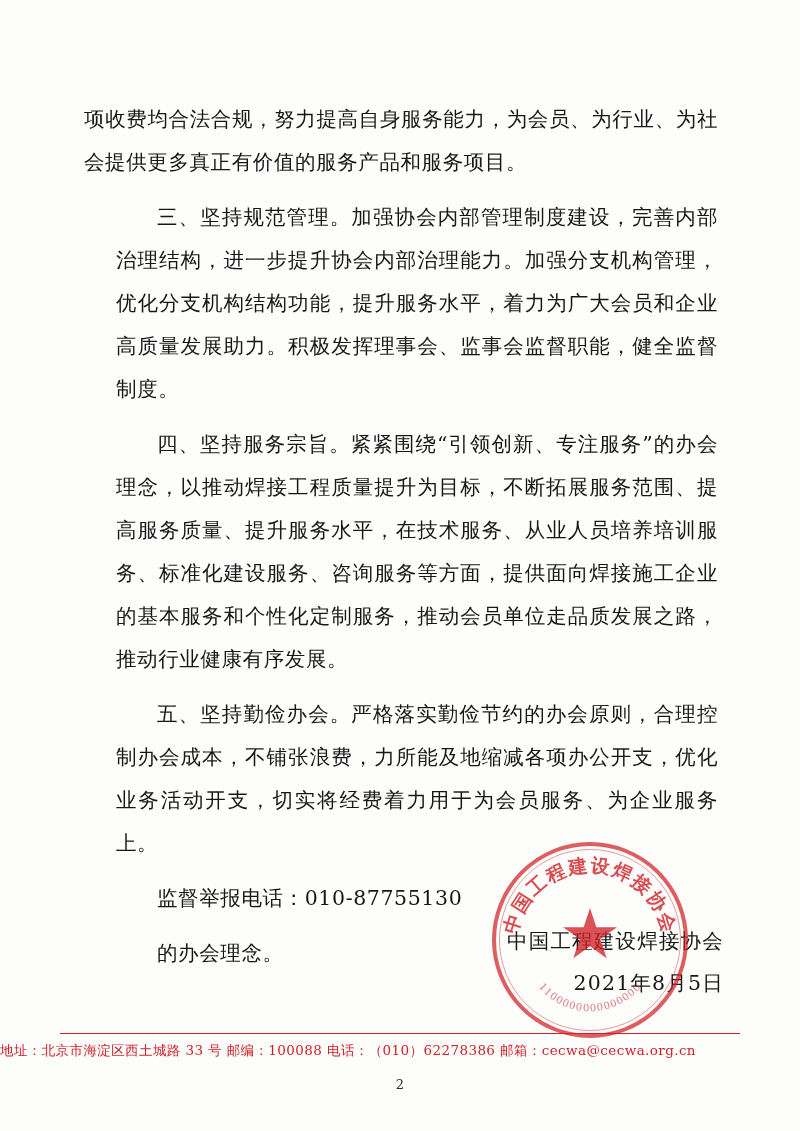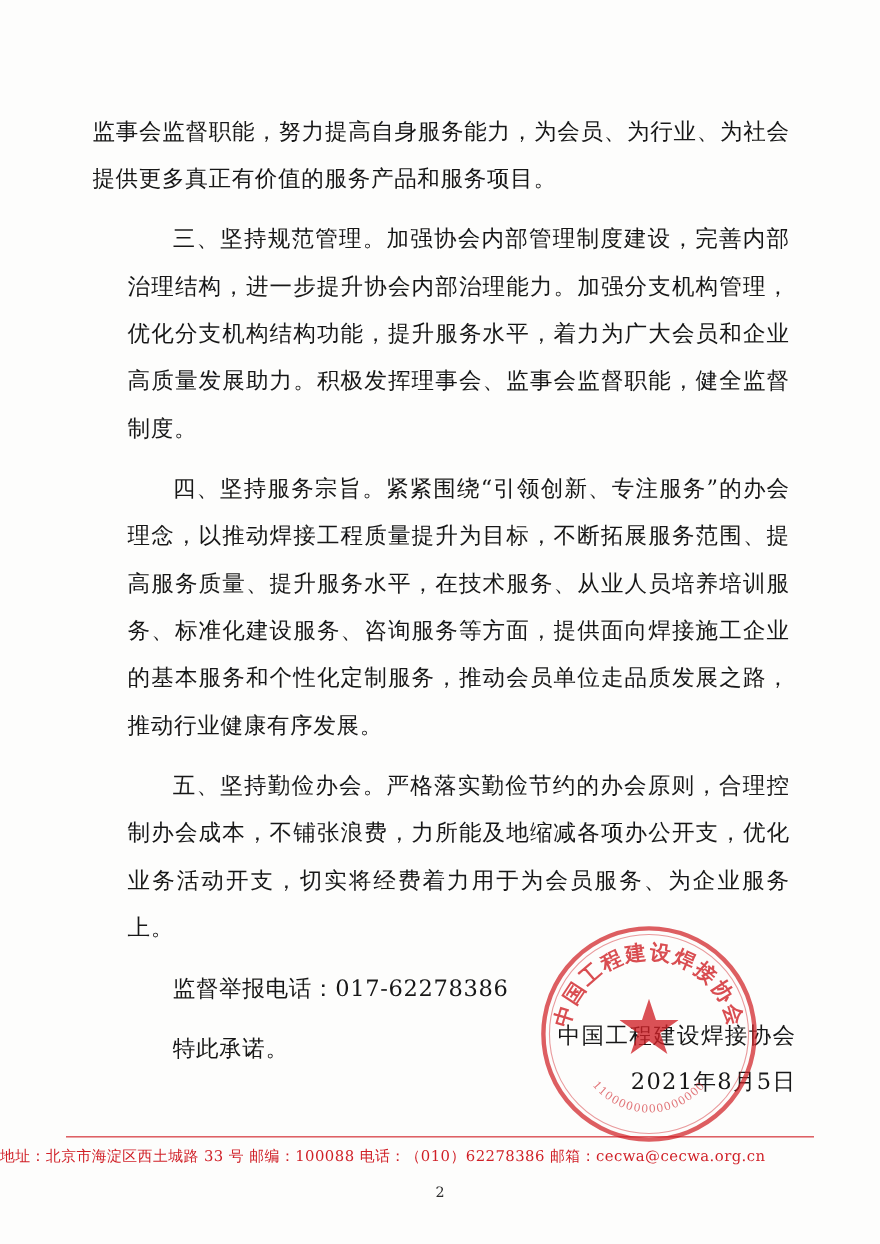--- a/index.html
+++ b/index.html
@@ -153,26 +153,26 @@
     color: #2b2b2b;
     font-family: "DejaVu Serif", "Liberation Serif", serif;
   }
 </style>
 </head>
 <body>
 
 <div class="page">
 
   <div class="body-text">
-    <p class="para">监事会监督职能，努力提高自身服务能力，为会员、为行业、为社会提供更多真正有价值的服务产品和服务项目。</p>
+    <p class="para">项收费均合法合规，努力提高自身服务能力，为会员、为行业、为社会提供更多真正有价值的服务产品和服务项目。</p>
     <p class="para indent">三、坚持规范管理。加强协会内部管理制度建设，完善内部治理结构，进一步提升协会内部治理能力。加强分支机构管理，优化分支机构结构功能，提升服务水平，着力为广大会员和企业高质量发展助力。积极发挥理事会、监事会监督职能，健全监督制度。</p>
     <p class="para indent">四、坚持服务宗旨。紧紧围绕“引领创新、专注服务”的办会理念，以推动焊接工程质量提升为目标，不断拓展服务范围、提高服务质量、提升服务水平，在技术服务、从业人员培养培训服务、标准化建设服务、咨询服务等方面，提供面向焊接施工企业的基本服务和个性化定制服务，推动会员单位走品质发展之路，推动行业健康有序发展。</p>
     <p class="para indent">五、坚持勤俭办会。严格落实勤俭节约的办会原则，合理控制办会成本，不铺张浪费，力所能及地缩减各项办公开支，优化业务活动开支，切实将经费着力用于为会员服务、为企业服务上。</p>
-    <p class="para indent">监督举报电话：017-62278386</p>
-    <p class="para indent">特此承诺。</p>
+    <p class="para indent">监督举报电话：010-87755130</p>
+    <p class="para indent">的办会理念。</p>
   </div>
 
   <div class="sign-block">
     <div class="sign-line">中国工程建设焊接协会</div>
     <div class="sign-line">2021年8月5日</div>
   </div>
 
   <div class="seal">
     <div class="ring"></div>
     <div class="ring2"></div>

